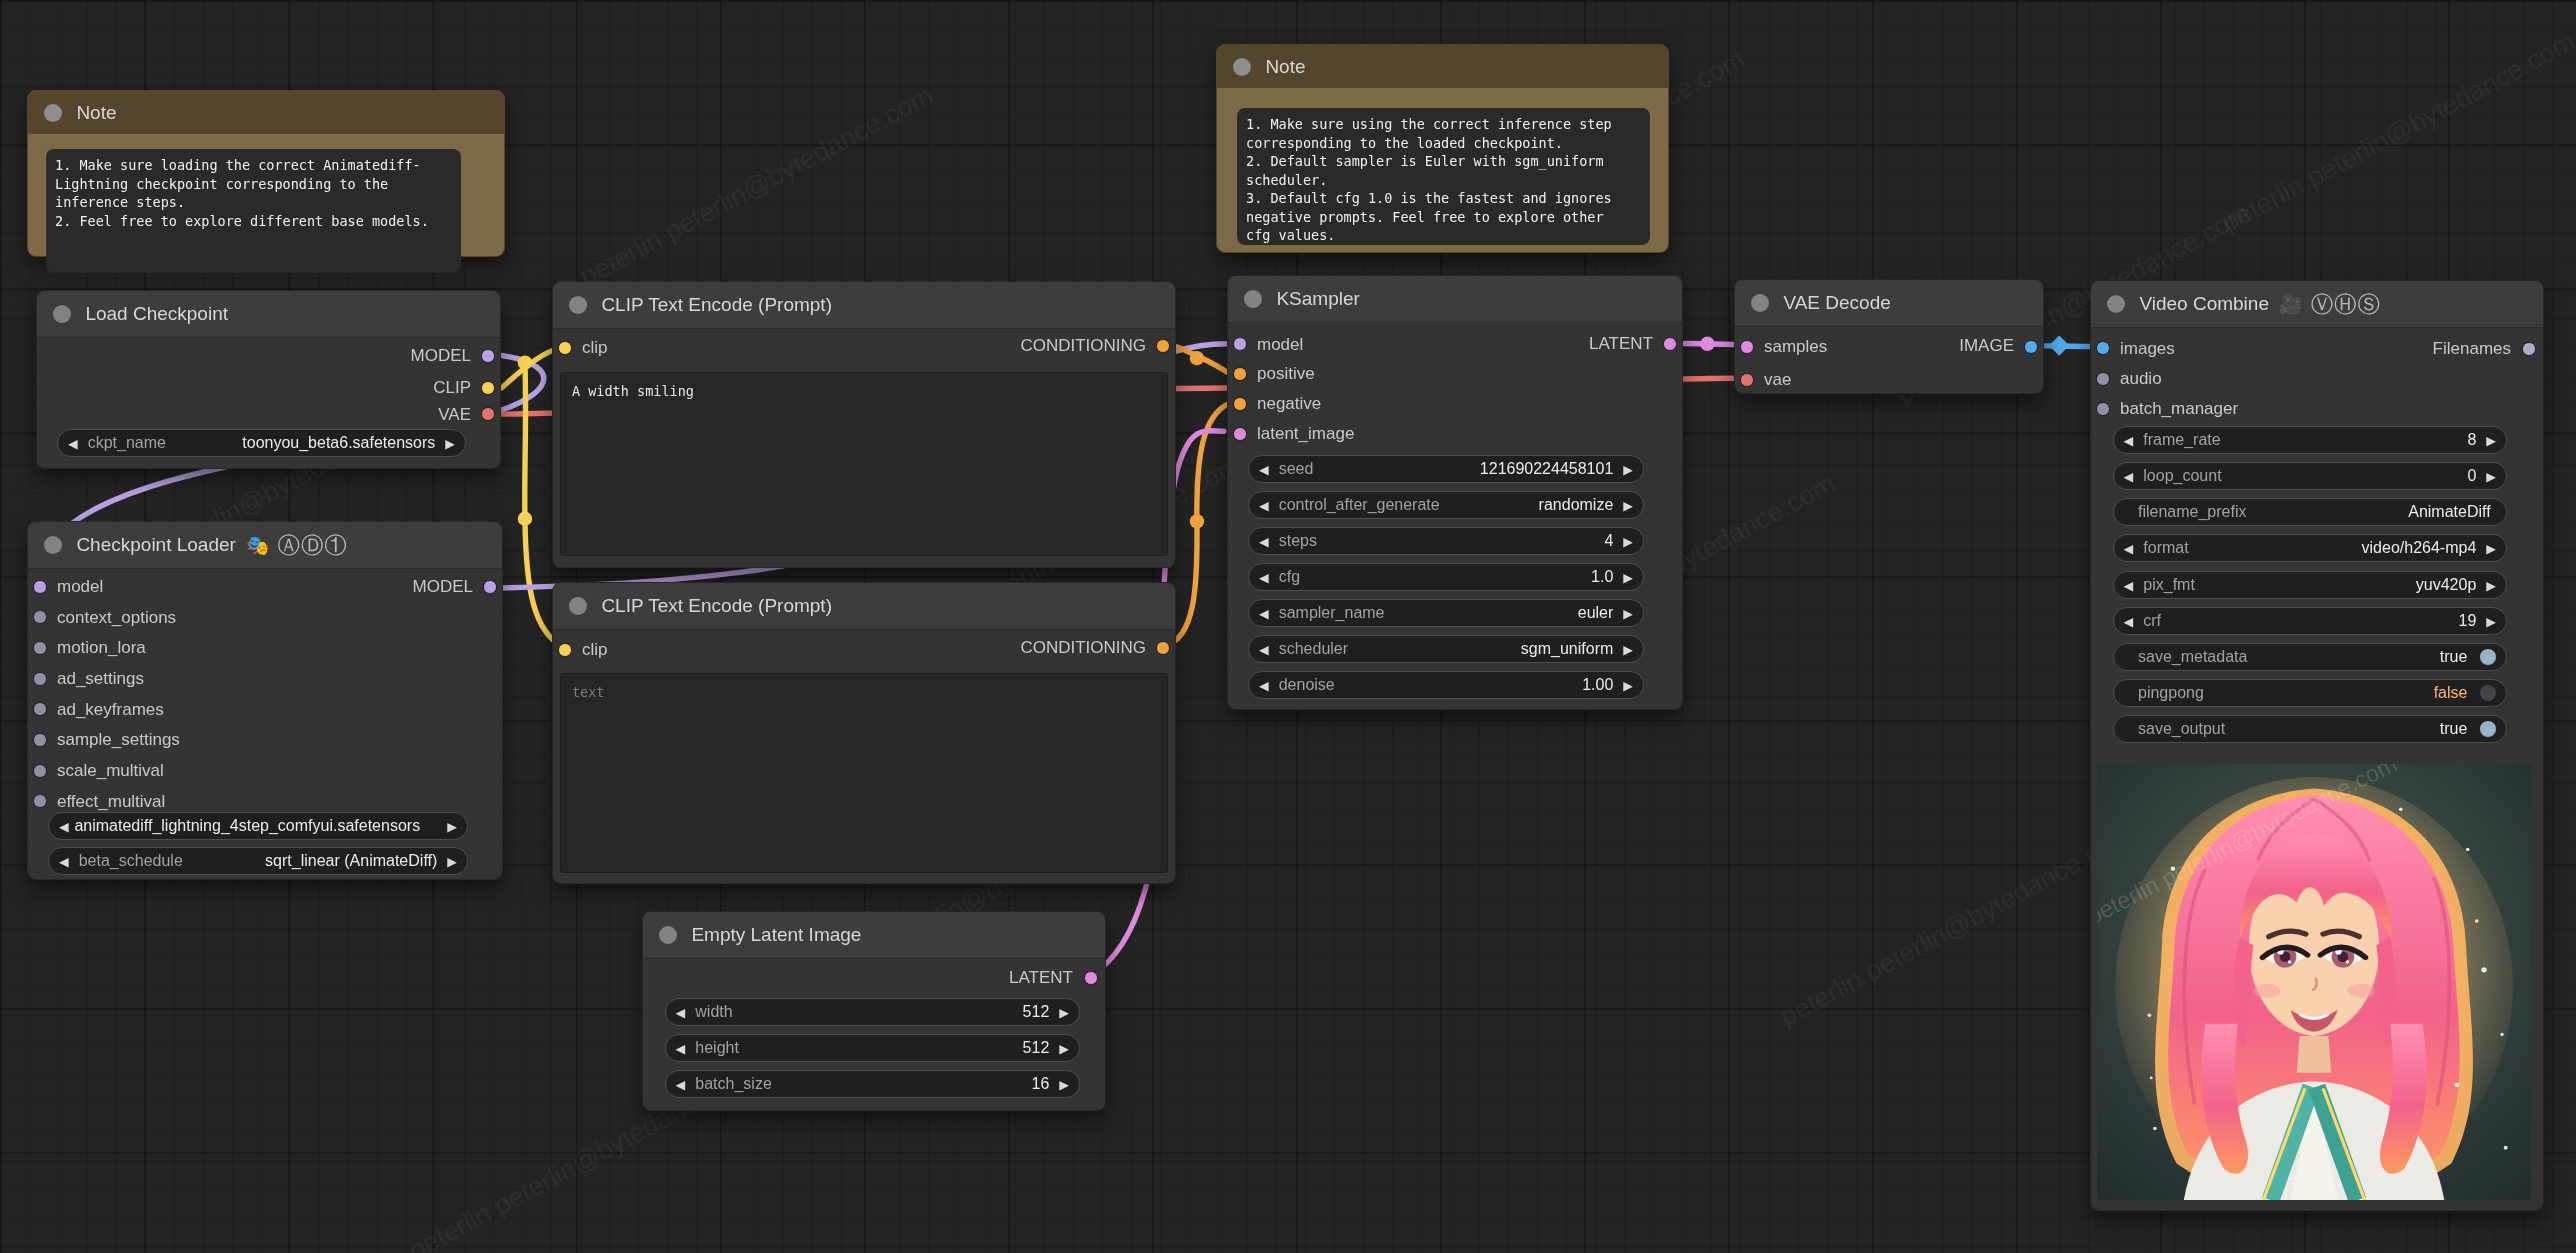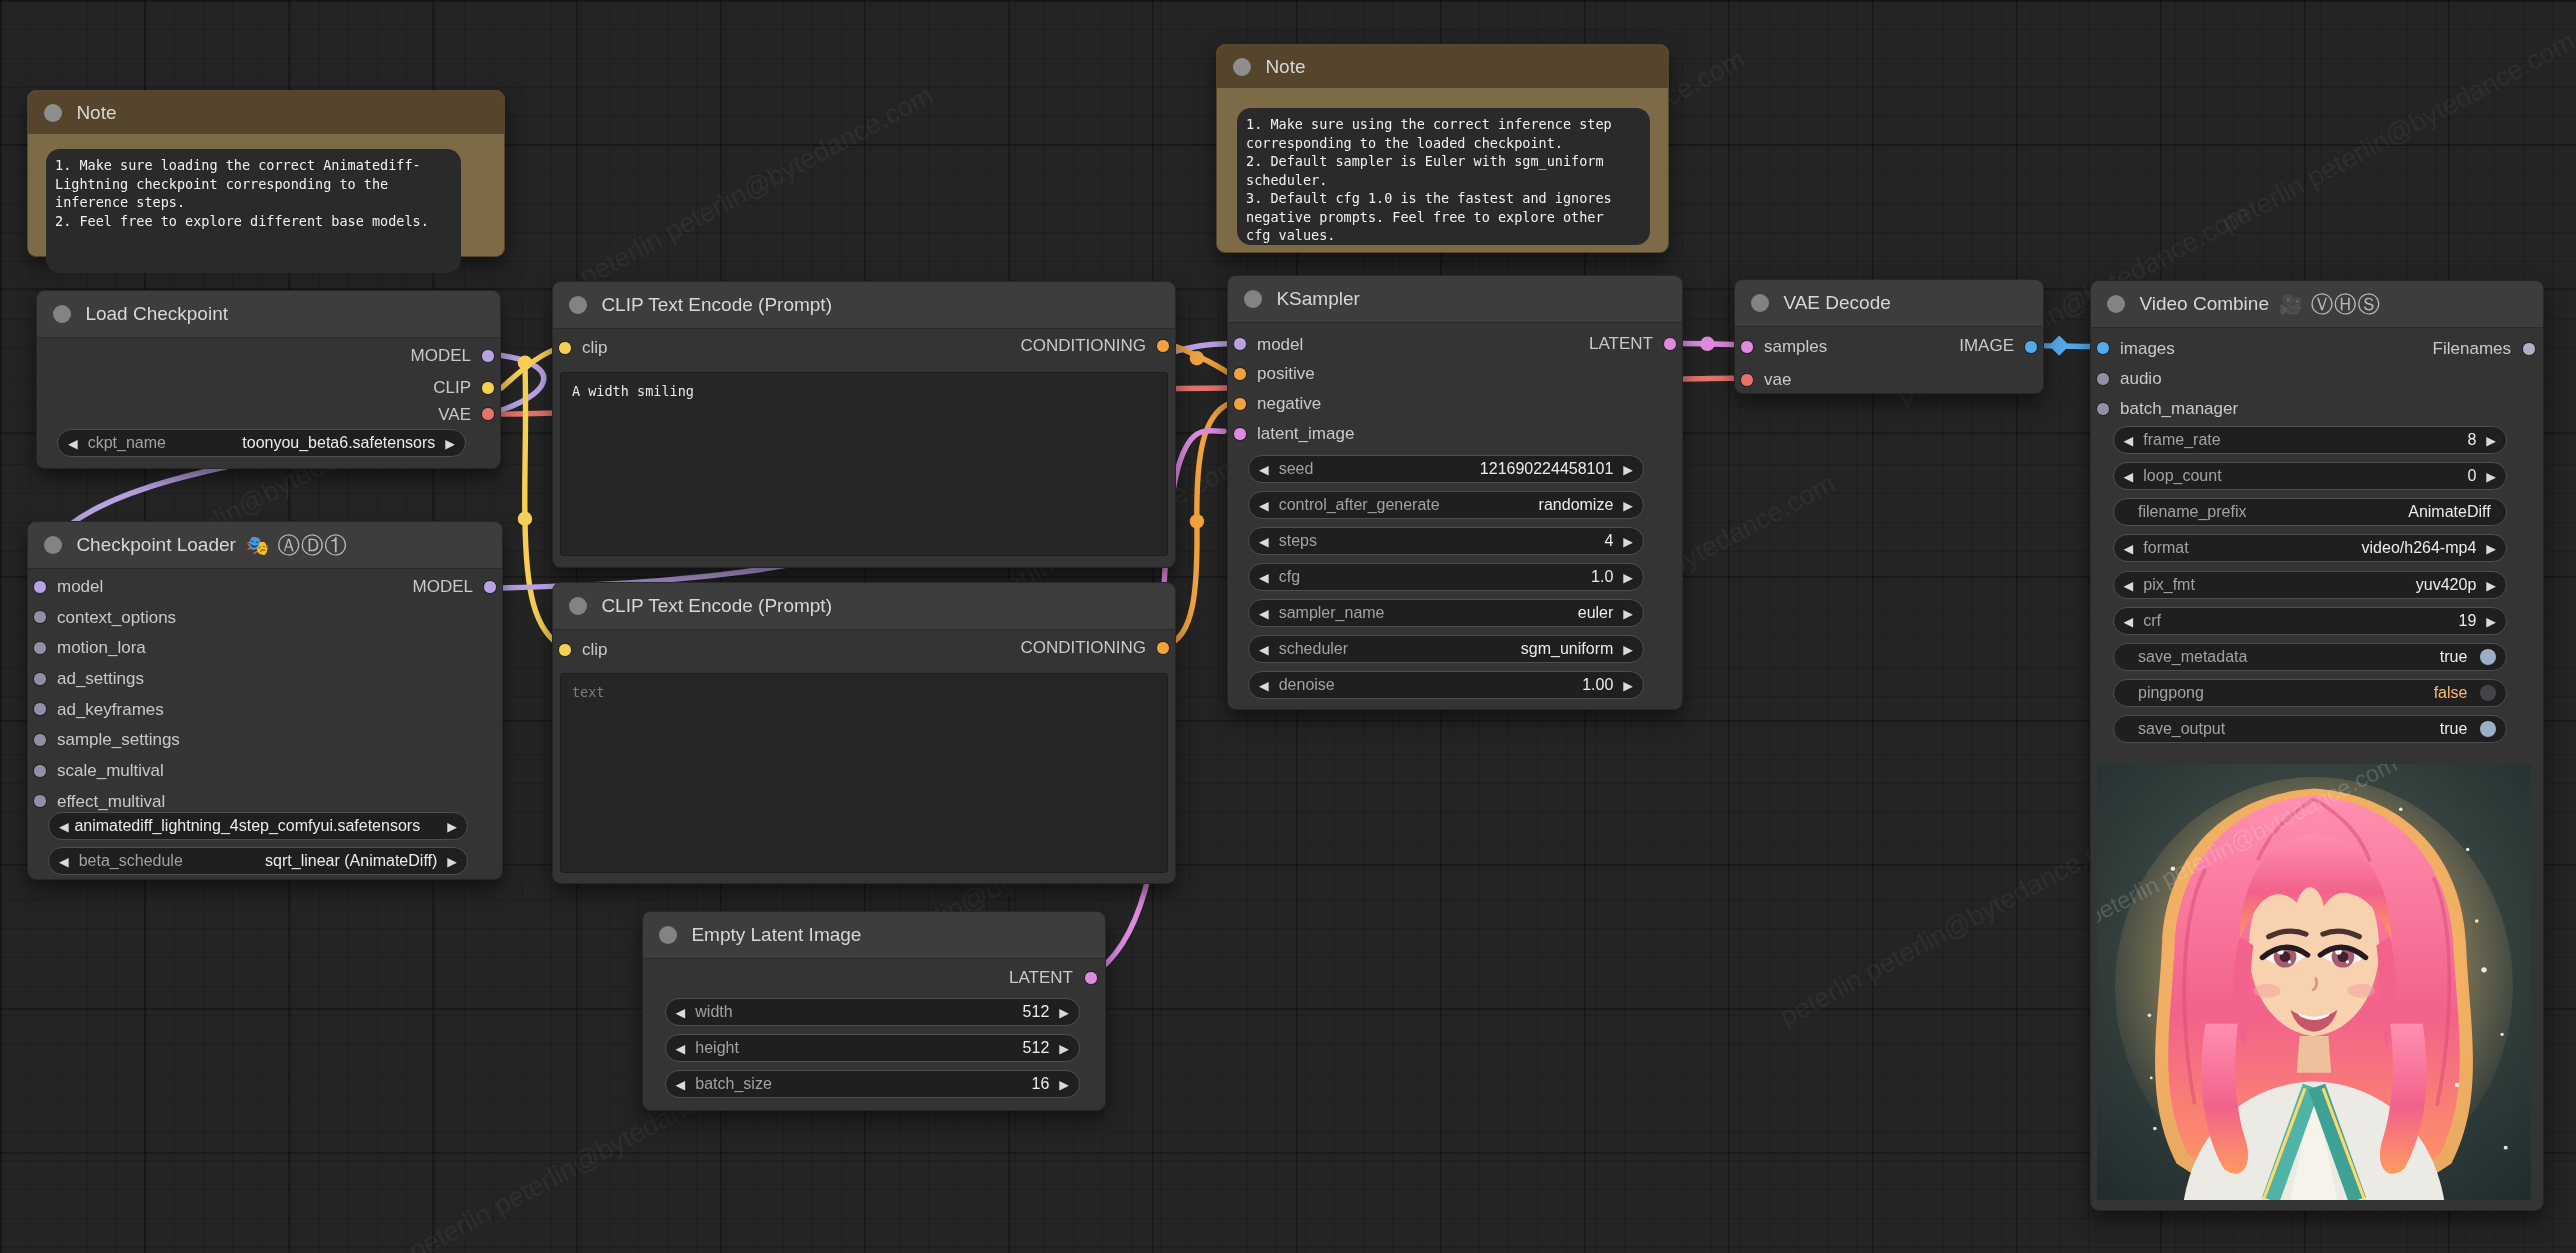--- a/index.html
+++ b/index.html
@@ -20,21 +20,21 @@
         box-shadow:0 9px 20px rgba(0,0,0,.5);border:0.9px solid #272727;box-sizing:border-box;}
   .nhead{height:47px;background:#3d3d3d;border-radius:8px 8px 0 0;display:flex;align-items:center;
          gap:14.4px;padding:0 16px;border-bottom:0.9px solid #2a2a2a;box-sizing:border-box;}
   .ndot{width:18px;height:18px;border-radius:50%;background:#838383;flex:0 0 auto;}
   .ntitle{color:#d7d7d7;font-size:19px;white-space:nowrap;}
   .nicon{font-size:19px;color:#cfcfcf;margin-left:-3.6px;}
   .nbadges{font-size:22.5px;color:#b9b9b9;letter-spacing:0.9px;margin-left:-7.2px;}
   .note{background:#7d6a47;border:0.9px solid #55452a;}
   .note .nhead{background:#55452c;border-bottom:none;height:43px;}
   .note .ndot{background:#8e8e8e;}
-  .ntext{position:absolute;background:#2a2a2a;color:#f1f1f1;border-radius:14px;
+  .ntext{position:absolute;background:#2a2a2a;color:#f1f1f1;border-radius:8px;
          font:13.5px/1.37 "DejaVu Sans Mono", monospace;padding:7.2px 9px;white-space:pre-wrap;box-sizing:border-box;}
   .slot{position:absolute;width:13.5px;height:13.5px;border-radius:50%;border:1.8px solid #191919;box-sizing:border-box;}
   .c-model{background:#b9a2e3;} .c-clip{background:#f6cf55;} .c-vae{background:#e2736d;}
   .c-cond{background:#f0a23f;} .c-latent{background:#dd8adf;} .c-image{background:#55a9ea;}
   .c-generic{background:#8f8fa6;} .c-filenames{background:#aeaec4;}
   .slabel{position:absolute;color:#c9c9c9;font-size:17px;white-space:nowrap;}
   .slabel.right{text-align:right;}
   .widget{position:absolute;height:28px;background:#1f1f1f;border:1.8px solid #4e4e4e;border-radius:15.3px;
           display:flex;align-items:center;padding:0 10px;box-sizing:border-box;font-size:16px;}
   .warrow{color:#dadada;font-size:12.6px;flex:0 0 auto;}

